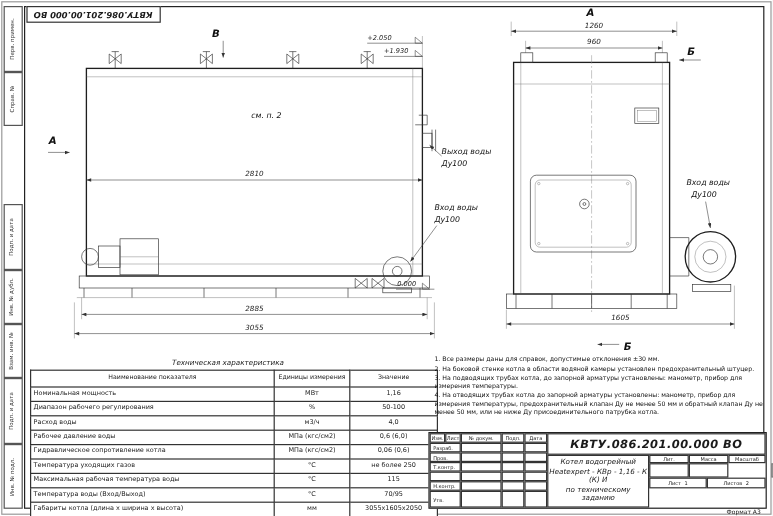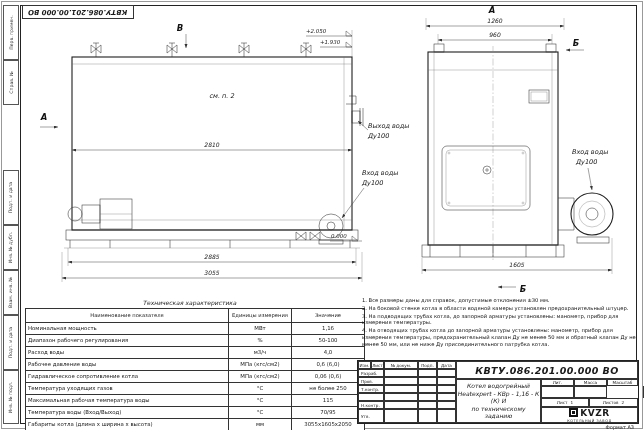--- a/index.html
+++ b/index.html
@@ -405,25 +405,16 @@
 
     <div class="cell" style="left:183px;top:37px;width:48px;height:9px;gap:3px;">
       <span>Лист</span>
       <span>1</span>
     </div>
     <div class="cell" style="left:231px;top:37px;width:49px;height:9px;gap:3px;">
       <span>Листов</span>
       <span>2</span>
     </div>
 
-    <div class="cell" style="left:183px;top:46px;width:97px;height:16px;">
-      <div class="logo">
-        <div class="row">
-          <div class="mark"></div>
-          <span class="name">KVZR</span>
-        </div>
-        <span class="sub">КОТЕЛЬНЫЙ ЗАВОД</span>
-      </div>
-    </div>
   </div>
 
   <div class="fmt">Формат А3</div>
 </div>
 
 </body></html>

